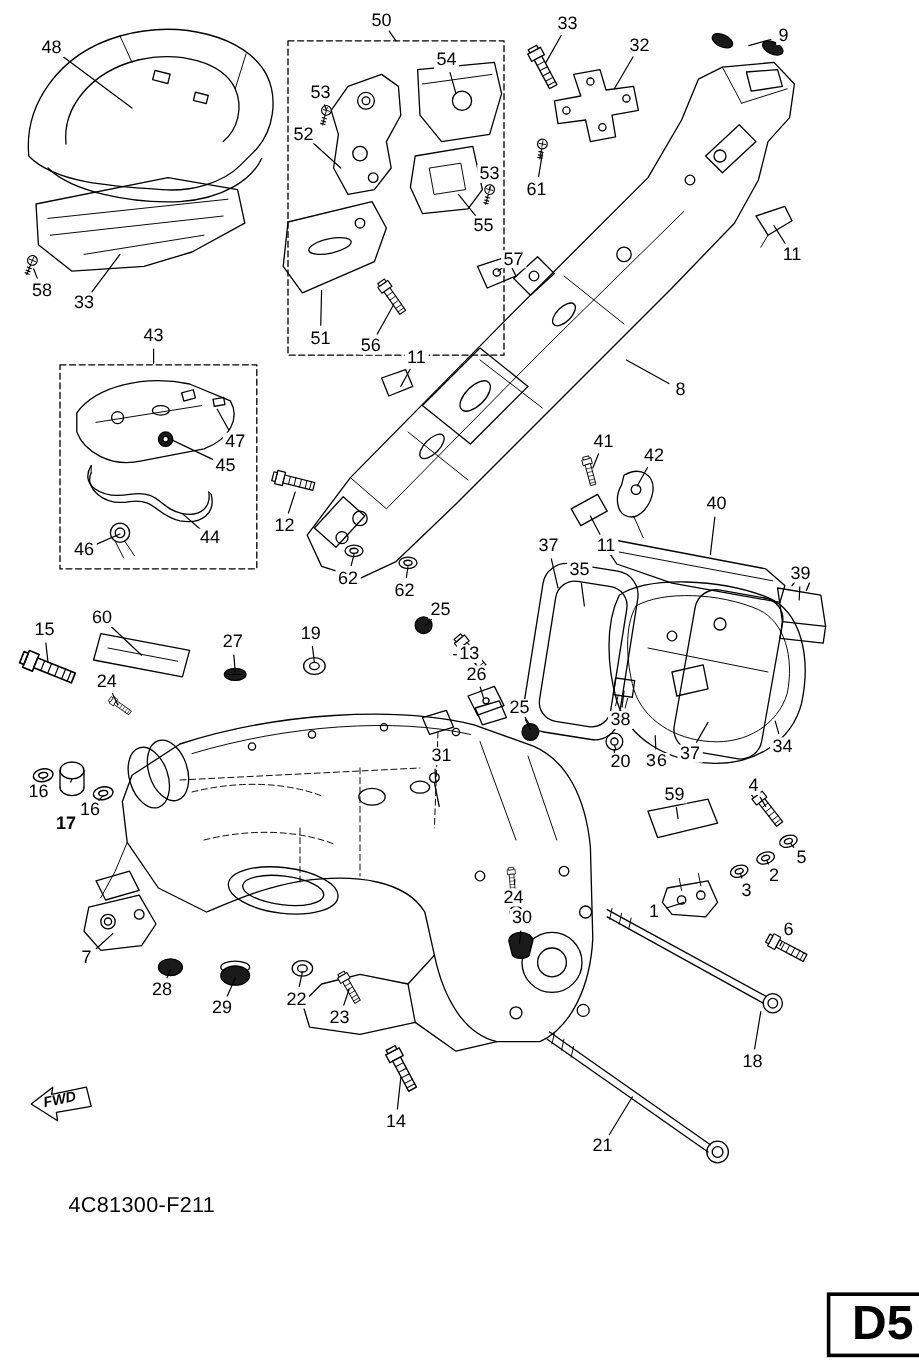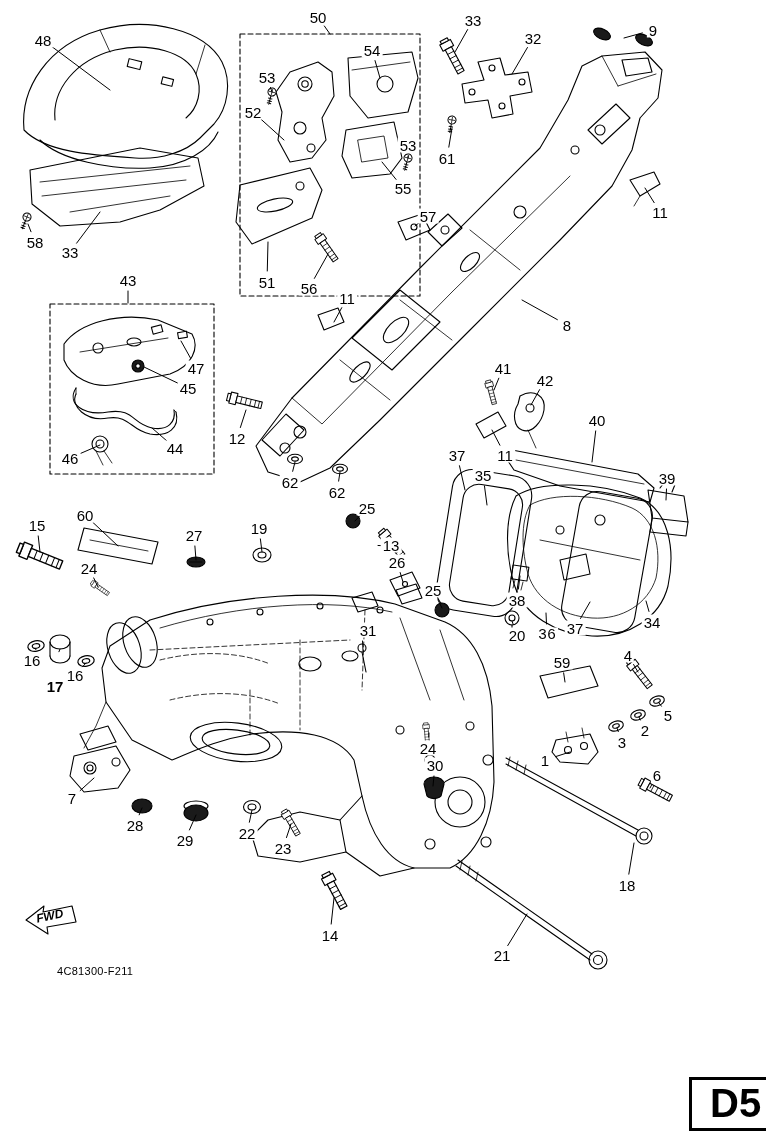--- a/index.html
+++ b/index.html
@@ -11,21 +11,21 @@
        fill:none;stroke:#000;stroke-width:1.1;stroke-linejoin:round;stroke-linecap:round}
   .art .dashed{stroke-dasharray:5 3}
   .art .thin{stroke-width:.8}
   .art .dark{fill:#1a1a1a}
   .art .white{fill:#fff}
   #leader-lines line{stroke:#000;stroke-width:1}
   .callout{position:absolute;transform:translate(-50%,-50%);font-size:15px;line-height:1;
        background:#fff;padding:0 2px;white-space:nowrap}
   .fwd-label{position:absolute;left:36px;top:909px;font-size:12px;font-weight:bold;
        font-style:italic;transform:rotate(-12deg)}
-  .code{position:absolute;left:57px;top:965px;font-size:11px;letter-spacing:.3px}
+  .code{position:absolute;left:57px;top:994px;font-size:18px;letter-spacing:.3px}
   .pageref{position:absolute;left:689px;top:1077px;border:3px solid #000;background:#fff;
        padding:1px 18px 3px 18px;font-size:40px;font-weight:bold;line-height:1.1}
 </style>
 </head>
 <body>
 
 <div class="stage">
 
 <svg class="art" width="766" height="1138" viewBox="0 0 766 1138">
   <defs>

